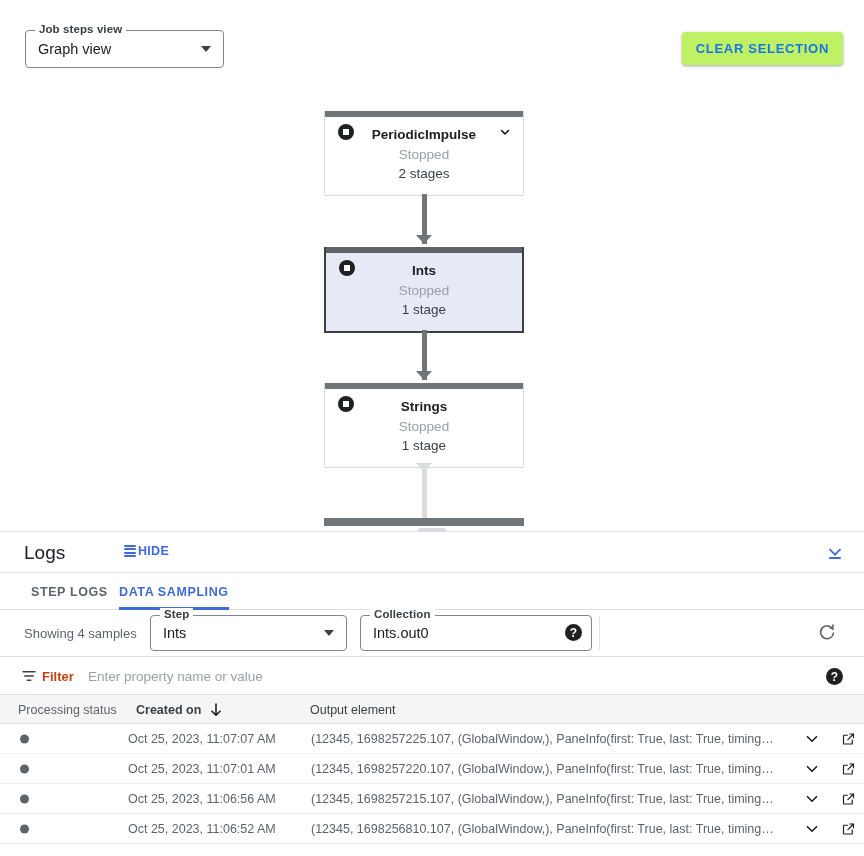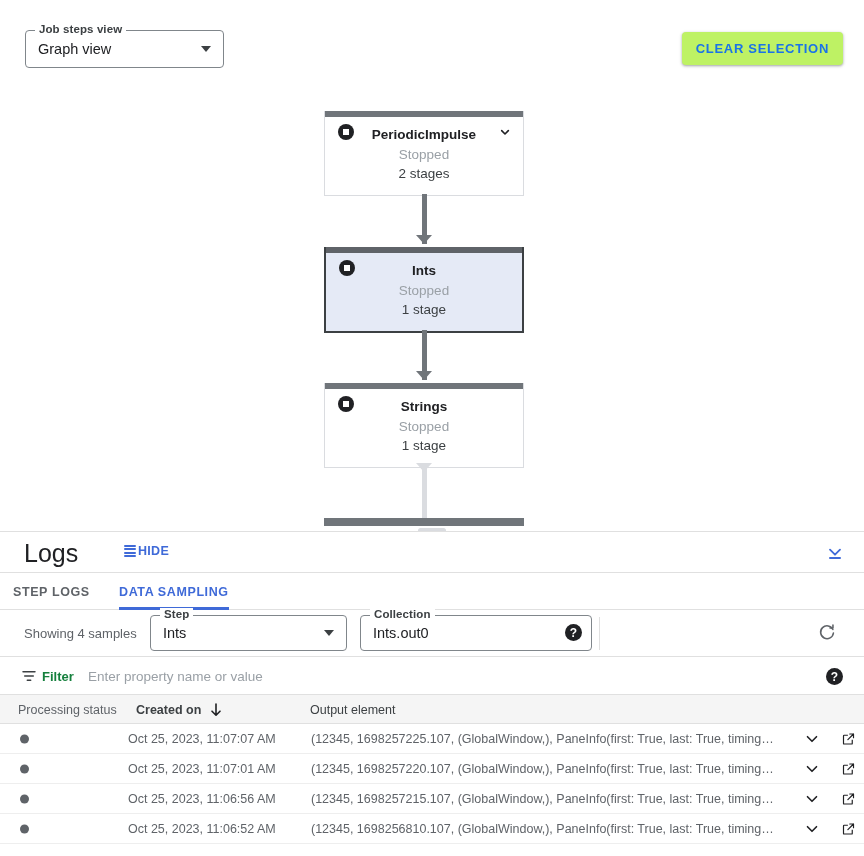--- a/index.html
+++ b/index.html
@@ -123,21 +123,21 @@
   
   .logs-panel {
     position: absolute; left: 0; top: 531px; width: 864px; height: 325px;
     background: #fff; border-top: 1px solid #e0e0e0;
   }
   .logs-header {
     position: relative; height: 41px; border-bottom: 1px solid #e0e0e0;
   }
   .logs-title {
     position: absolute; left: 24px; top: 9px;
-    font-size: 25px; color: #202124; line-height: 24px; text-align: right;
+    font-size: 19px; color: #202124; line-height: 24px; text-align: right;
   }
   .hide-btn {
     position: absolute; left: 124px; top: 12px;
     display: flex; align-items: center; gap: 2px;
     color: #3f6ad8; font-size: 12.5px; font-weight: bold; letter-spacing: .3px;
     cursor: pointer; background: none; border: none; padding: 0;
     font-family: "Liberation Sans", sans-serif;
   }
   .hide-btn .bars { display: inline-flex; flex-direction: column; gap: 1.5px; width: 12px; }
   .hide-btn .bars span { display: block; height: 1.8px; background: #3f6ad8; border-radius: 1px; }
@@ -151,21 +151,21 @@
     position: absolute; top: 0; height: 37px;
     display: flex; align-items: center;
     font-size: 12.5px; font-weight: bold; letter-spacing: .6px;
     color: #5f6368; cursor: pointer;
   }
   .tab.active { color: #3f6ad8; }
   .tab.active::after {
     content: ""; position: absolute; left: 0; right: 0; bottom: 0;
     height: 3px; background: #3f6ad8;
   }
-  #tab-step-logs { left: 13px; }
+  #tab-step-logs { left: 31px; }
   #tab-data-sampling { left: 119px; }
 
   .sampling-bar {
     position: relative; height: 47px; border-bottom: 1px solid #e0e0e0;
   }
   .showing-text {
     position: absolute; left: 24px; top: 50%; transform: translateY(-50%);
     font-size: 13px; color: #5f6368; white-space: nowrap; text-align: center;
   }
   #step-select { left: 150px; top: 5px; width: 197px; height: 36px; }
@@ -180,21 +180,21 @@
   .v-divider { position: absolute; left: 599px; top: 624px; width: 1px; height: 33px; background: #e0e0e0; }
   .refresh-btn {
     position: absolute; right: 26px; top: 50%; transform: translateY(-50%);
     width: 22px; height: 22px; cursor: pointer;
   }
 
   .filter-bar { position: relative; height: 38px; border-bottom: 1px solid #e0e0e0; }
   .filter-icon { position: absolute; left: 22px; top: 13px; width: 14px; height: 12px; }
   .filter-label {
     position: absolute; left: 42px; top: 50%; transform: translateY(-50%);
-    font-size: 13px; font-weight: bold; color: #15803d;
+    font-size: 13px; font-weight: bold; color: #c2410c;
   }
   .filter-input {
     position: absolute; left: 86px; top: 0; height: 38px; width: 700px;
     border: none; outline: none; background: transparent;
     font-size: 13.5px; color: #3c4043;
     font-family: "Liberation Sans", sans-serif;
   }
   .filter-input::placeholder { color: #9aa0a6; }
   #filter-help { right: 21px; top: 11px; position: absolute; }
 

